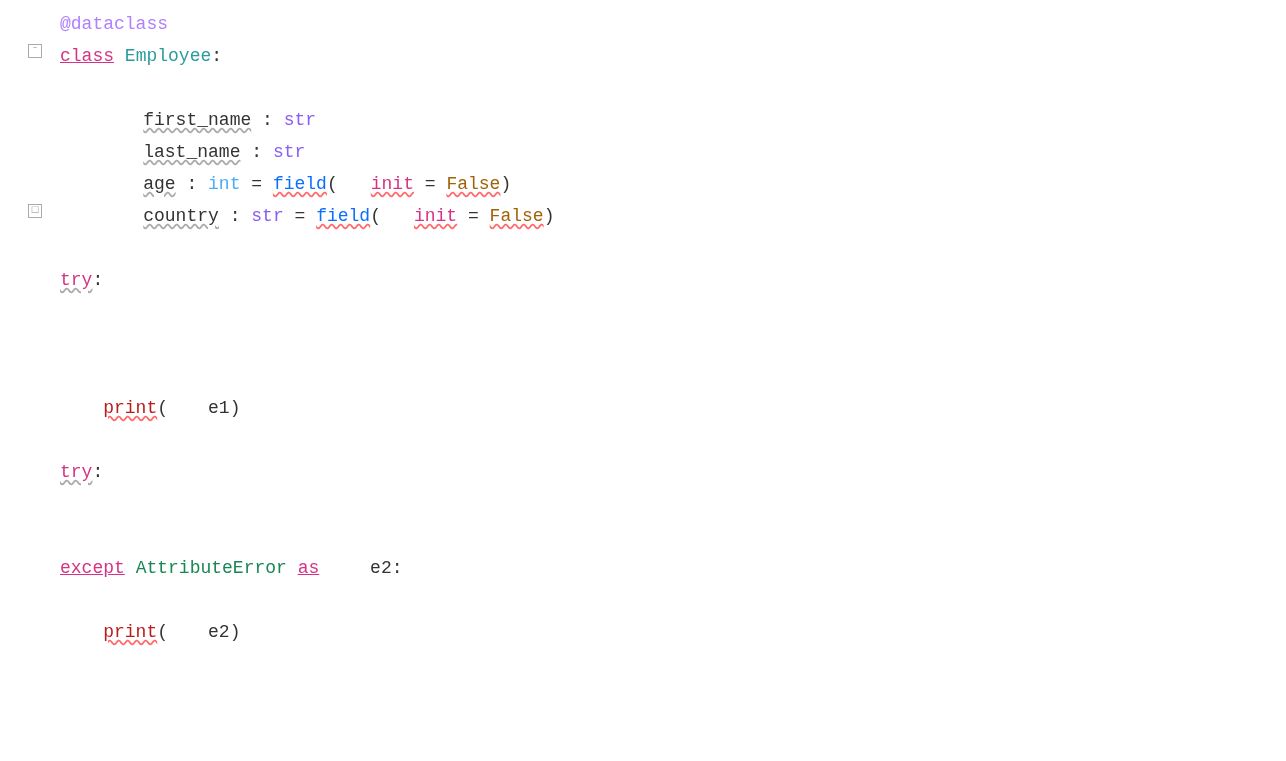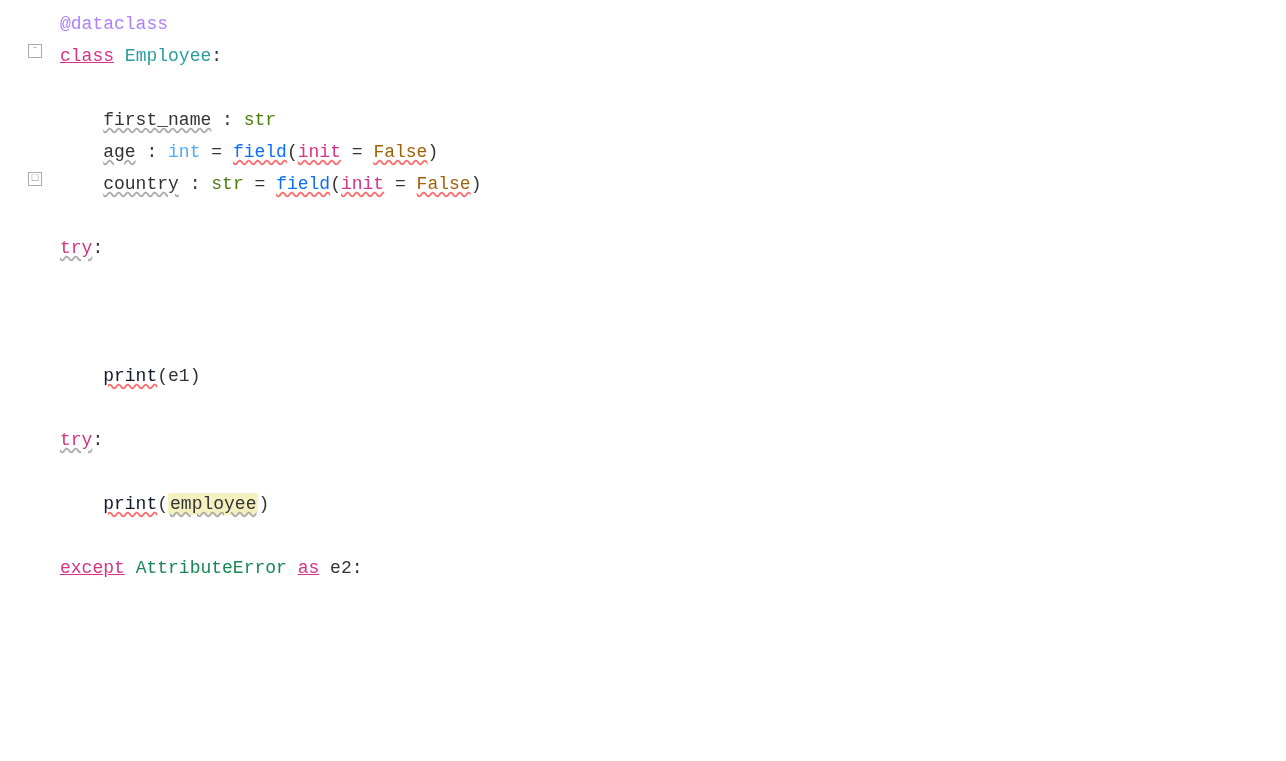--- a/index.html
+++ b/index.html
@@ -60,28 +60,28 @@
     .code-content {
       flex: 1;
       padding-left: 10px;
       white-space: pre;
     }
 
     
     .c-decorator { color: #ae81ff; }       
     .c-keyword { color: #d63384; text-decoration: underline; }          
     .c-classname { color: #2b9b9b; }          
-    .c-type-str { color: #4d7c0f; }         
+    .c-type-str { color: #8b5cf6; }         
     .c-type-int { color: #4dabf7; }         
     .c-field { color: #0d6efd; }            
-    .c-param { color: #d63384; }            
+    .c-param { color: #d63384; margin-left: 33px; }            
     .c-false { color: #a16207; }            
-    .c-var { color: #333; }           
+    .c-var { color: #333; margin-left: 40px; }           
     .c-string { color: #20c997; }           
-    .c-print { color: #0f172a; }            
+    .c-print { color: #b91c1c; }            
     .c-exception { color: #198754; }              
     .c-punct { color: #333; }
 
     .highlight-bg {
       background-color: #f5f0c0;
       border-radius: 3px;
       padding: 1px 2px;
     }
 
     .squiggle {
@@ -115,20 +115,24 @@
   <div class="code-line">
     <div class="gutter"></div>
     <div class="code-content"> </div>
   </div>
 
   <div class="code-line">
     <div class="gutter"></div>
     <div class="code-content">    <span class="c-var squiggle-gray">first_name</span> <span class="c-punct">:</span> <span class="c-type-str">str</span></div>
   </div>
 
+  <div class="code-line">
+    <div class="gutter"></div>
+    <div class="code-content">    <span class="c-var squiggle-gray">last_name</span> <span class="c-punct">:</span> <span class="c-type-str">str</span></div>
+  </div>
 
   <div class="code-line">
     <div class="gutter"></div>
     <div class="code-content">    <span class="c-var squiggle-gray">age</span> <span class="c-punct">:</span> <span class="c-type-int">int</span> <span class="c-punct">=</span> <span class="c-field squiggle">field</span><span class="c-punct">(</span><span class="c-param squiggle">init</span> <span class="c-punct">=</span> <span class="c-false squiggle">False</span><span class="c-punct">)</span></div>
   </div>
 
   <div class="code-line">
     <div class="gutter">
       <span class="fold-icon" style="top:2px; left:28px;">□</span>
     </div>
@@ -175,34 +179,34 @@
   <div class="code-line">
     <div class="gutter"></div>
     <div class="code-content"><span class="c-keyword squiggle-gray">try</span><span class="c-punct">:</span></div>
   </div>
 
   <div class="code-line">
     <div class="gutter"></div>
     <div class="code-content"> </div>
   </div>
 
-  <div class="code-line">
-    <div class="gutter"></div>
-    <div class="code-content">    <span class="c-print squiggle">print</span><span class="c-punct">(</span><span class="c-var highlight-bg squiggle-gray">employee</span><span class="c-punct">)</span></div>
-  </div>
 
   <div class="code-line">
     <div class="gutter"></div>
     <div class="code-content"> </div>
   </div>
 
   <div class="code-line">
     <div class="gutter"></div>
     <div class="code-content"><span class="c-keyword">except</span> <span class="c-exception">AttributeError</span> <span class="c-keyword">as</span> <span class="c-var">e2</span><span class="c-punct">:</span></div>
   </div>
 
   <div class="code-line">
     <div class="gutter"></div>
     <div class="code-content"> </div>
   </div>
 
+  <div class="code-line">
+    <div class="gutter"></div>
+    <div class="code-content">    <span class="c-print squiggle">print</span><span class="c-punct">(</span><span class="c-var">e2</span><span class="c-punct">)</span></div>
+  </div>
 
 </div>
 
 </body></html>

